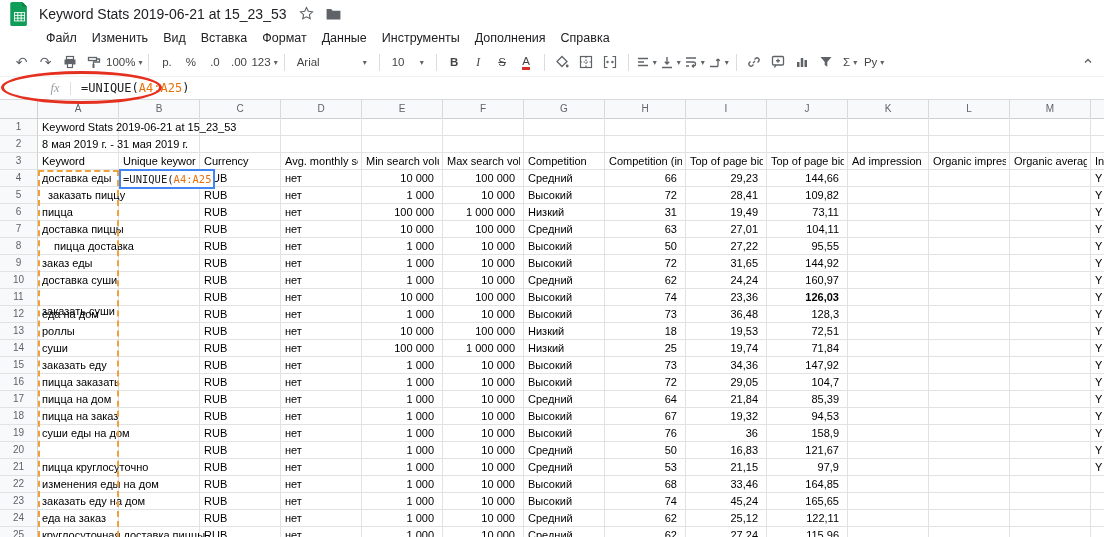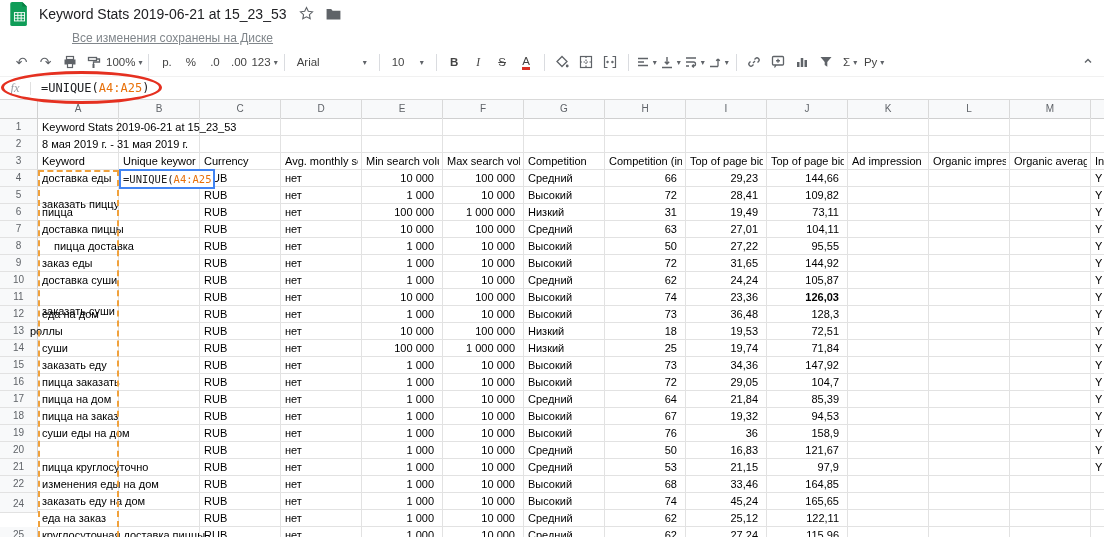--- a/index.html
+++ b/index.html
@@ -28,21 +28,21 @@
   .tglyph{font-size:14px;color:#5f6368;line-height:1;}
   .ticon{display:flex;align-items:center;}
   .tdrop{font-size:8px;color:#5f6368;margin-left:3px;}
   .tsep{width:1px;height:17px;background:#dadce0;margin:0 5px;}
   .collapse-btn{position:absolute;top:53px;right:10px;display:flex;}
 
   
   .formulabar{position:absolute;top:77px;left:0;width:100%;height:22px;background:#fff;
               border-bottom:1px solid #d9d9d9;display:flex;align-items:center;box-sizing:content-box;}
   .fx{width:30px;text-align:center;font-family:"Liberation Serif",serif;font-style:italic;
-      font-size:12.5px;color:#9aa0a6;}
+      font-size:12.5px;color:#9aa0a6;margin-left:40px;}
   .fsep{width:1px;height:13px;background:#e0e0e0;margin-right:10px;}
   .fcontent{font-family:"DejaVu Sans Mono",monospace;font-size:12px;color:#202124;display:flex;align-items:center;white-space:pre;}
 
   
   .annotation{position:absolute;left:1px;top:71px;width:161px;height:33px;border:3px solid #e53020;
               border-radius:50%;z-index:30;pointer-events:none;box-sizing:border-box;}
 
   
   .gridwrap{position:absolute;top:100px;left:0;width:1104px;height:437px;overflow:hidden;background:#fff;}
   .corner{position:absolute;left:0;top:0;width:37px;height:18px;background:#f8f9fa;
@@ -83,21 +83,31 @@
       </svg>
     </span>
     <span class="icon-after">
       <svg width="15" height="12" viewBox="0 0 16 13" fill="#5f6368">
         <path d="M0.5 1h5l1.5 2h8.5v9.5h-15z"></path>
       </svg>
     </span>
   </div>
 
   <div class="menubar">
-    <span class="save-status">Все изменения сохранены на Диске</span>
+    <div class="menus">
+        <span class="mitem">Файл</span>
+        <span class="mitem">Изменить</span>
+        <span class="mitem">Вид</span>
+        <span class="mitem">Вставка</span>
+        <span class="mitem">Формат</span>
+        <span class="mitem">Данные</span>
+        <span class="mitem">Инструменты</span>
+        <span class="mitem">Дополнения</span>
+        <span class="mitem">Справка</span>
+      </div>
   </div>
 
   <div class="toolbar">
     <div class="toolbar-items">
         <div class="tbtn">
           <span class="ticon tglyph">↶</span>
         </div>
         <div class="tbtn">
           <span class="ticon tglyph">↷</span>
         </div>
@@ -334,21 +344,21 @@
       <div class="rowhead" style="top: 325px;">19</div>
       <div class="hline" style="top: 341px;"></div>
       <div class="rowhead" style="top: 342px;">20</div>
       <div class="hline" style="top: 358px;"></div>
       <div class="rowhead" style="top: 359px;">21</div>
       <div class="hline" style="top: 375px;"></div>
       <div class="rowhead" style="top: 376px;">22</div>
       <div class="hline" style="top: 392px;"></div>
       <div class="rowhead" style="top: 393px;">23</div>
       <div class="hline" style="top: 409px;"></div>
-      <div class="rowhead" style="top: 396px;">24</div>
+      <div class="rowhead" style="top: 410px;">24</div>
       <div class="hline" style="top: 426px;"></div>
       <div class="rowhead" style="top: 427px;">25</div>
       <div class="vline" style="left: 118px;"></div>
       <div class="vline" style="left: 199px;"></div>
       <div class="vline" style="left: 280px;"></div>
       <div class="vline" style="left: 361px;"></div>
       <div class="vline" style="left: 442px;"></div>
       <div class="vline" style="left: 523px;"></div>
       <div class="vline" style="left: 604px;"></div>
       <div class="vline" style="left: 685px;"></div>
@@ -376,21 +386,21 @@
       <div class="cell" style="top: 70px; left: 42px;">доставка еды</div>
       <div class="cell" style="top: 70px; left: 204px;">RUB</div>
       <div class="cell" style="top: 70px; left: 285px;">нет</div>
       <div class="cell num" style="top: 70px; left: 362px; width: 76px;">10 000</div>
       <div class="cell num" style="top: 70px; left: 443px; width: 76px;">100 000</div>
       <div class="cell" style="top: 70px; left: 528px;">Средний</div>
       <div class="cell num" style="top: 70px; left: 605px; width: 76px;">66</div>
       <div class="cell num" style="top: 70px; left: 686px; width: 76px;">29,23</div>
       <div class="cell num" style="top: 70px; left: 767px; width: 76px;">144,66</div>
       <div class="cell" style="top: 70px; left: 1095px;">Y</div>
-      <div class="cell" style="top: 87px; left: 42px; margin-top: 9px;">заказать пиццу</div>
+      <div class="cell" style="top: 87px; left: 48px;">заказать пиццу</div>
       <div class="cell" style="top: 87px; left: 204px;">RUB</div>
       <div class="cell" style="top: 87px; left: 285px;">нет</div>
       <div class="cell num" style="top: 87px; left: 362px; width: 76px;">1 000</div>
       <div class="cell num" style="top: 87px; left: 443px; width: 76px;">10 000</div>
       <div class="cell" style="top: 87px; left: 528px;">Высокий</div>
       <div class="cell num" style="top: 87px; left: 605px; width: 76px;">72</div>
       <div class="cell num" style="top: 87px; left: 686px; width: 76px;">28,41</div>
       <div class="cell num" style="top: 87px; left: 767px; width: 76px;">109,82</div>
       <div class="cell" style="top: 87px; left: 1095px;">Y</div>
       <div class="cell" style="top: 104px; left: 42px;">пицца</div>
@@ -434,21 +444,21 @@
       <div class="cell num" style="top: 155px; left: 767px; width: 76px;">144,92</div>
       <div class="cell" style="top: 155px; left: 1095px;">Y</div>
       <div class="cell" style="top: 172px; left: 42px;">доставка суши</div>
       <div class="cell" style="top: 172px; left: 204px;">RUB</div>
       <div class="cell" style="top: 172px; left: 285px;">нет</div>
       <div class="cell num" style="top: 172px; left: 362px; width: 76px;">1 000</div>
       <div class="cell num" style="top: 172px; left: 443px; width: 76px;">10 000</div>
       <div class="cell" style="top: 172px; left: 528px;">Средний</div>
       <div class="cell num" style="top: 172px; left: 605px; width: 76px;">62</div>
       <div class="cell num" style="top: 172px; left: 686px; width: 76px;">24,24</div>
-      <div class="cell num" style="top: 172px; left: 767px; width: 76px;">105,87</div>
+      <div class="cell num" style="top: 172px; left: 767px; width: 76px;">160,97</div>
       <div class="cell" style="top: 172px; left: 1095px;">Y</div>
       <div class="cell" style="top: 203px; left: 42px;">заказать суши</div>
       <div class="cell" style="top: 189px; left: 204px;">RUB</div>
       <div class="cell" style="top: 189px; left: 285px;">нет</div>
       <div class="cell num" style="top: 189px; left: 362px; width: 76px;">10 000</div>
       <div class="cell num" style="top: 189px; left: 443px; width: 76px;">100 000</div>
       <div class="cell" style="top: 189px; left: 528px;">Высокий</div>
       <div class="cell num" style="top: 189px; left: 605px; width: 76px;">74</div>
       <div class="cell num" style="top: 189px; left: 686px; width: 76px;">23,36</div>
       <div class="cell num" style="top: 189px; left: 767px; width: 76px; font-weight: bold;">126,03</div>
@@ -456,21 +466,21 @@
       <div class="cell" style="top: 206px; left: 42px;">еда на дом</div>
       <div class="cell" style="top: 206px; left: 204px;">RUB</div>
       <div class="cell" style="top: 206px; left: 285px;">нет</div>
       <div class="cell num" style="top: 206px; left: 362px; width: 76px;">1 000</div>
       <div class="cell num" style="top: 206px; left: 443px; width: 76px;">10 000</div>
       <div class="cell" style="top: 206px; left: 528px;">Высокий</div>
       <div class="cell num" style="top: 206px; left: 605px; width: 76px;">73</div>
       <div class="cell num" style="top: 206px; left: 686px; width: 76px;">36,48</div>
       <div class="cell num" style="top: 206px; left: 767px; width: 76px;">128,3</div>
       <div class="cell" style="top: 206px; left: 1095px;">Y</div>
-      <div class="cell" style="top: 223px; left: 30px;">роллы</div>
+      <div class="cell" style="top: 223px; left: 42px;">роллы</div>
       <div class="cell" style="top: 223px; left: 204px;">RUB</div>
       <div class="cell" style="top: 223px; left: 285px;">нет</div>
       <div class="cell num" style="top: 223px; left: 362px; width: 76px;">10 000</div>
       <div class="cell num" style="top: 223px; left: 443px; width: 76px;">100 000</div>
       <div class="cell" style="top: 223px; left: 528px;">Низкий</div>
       <div class="cell num" style="top: 223px; left: 605px; width: 76px;">18</div>
       <div class="cell num" style="top: 223px; left: 686px; width: 76px;">19,53</div>
       <div class="cell num" style="top: 223px; left: 767px; width: 76px;">72,51</div>
       <div class="cell" style="top: 223px; left: 1095px;">Y</div>
       <div class="cell" style="top: 240px; left: 42px;">суши</div>

